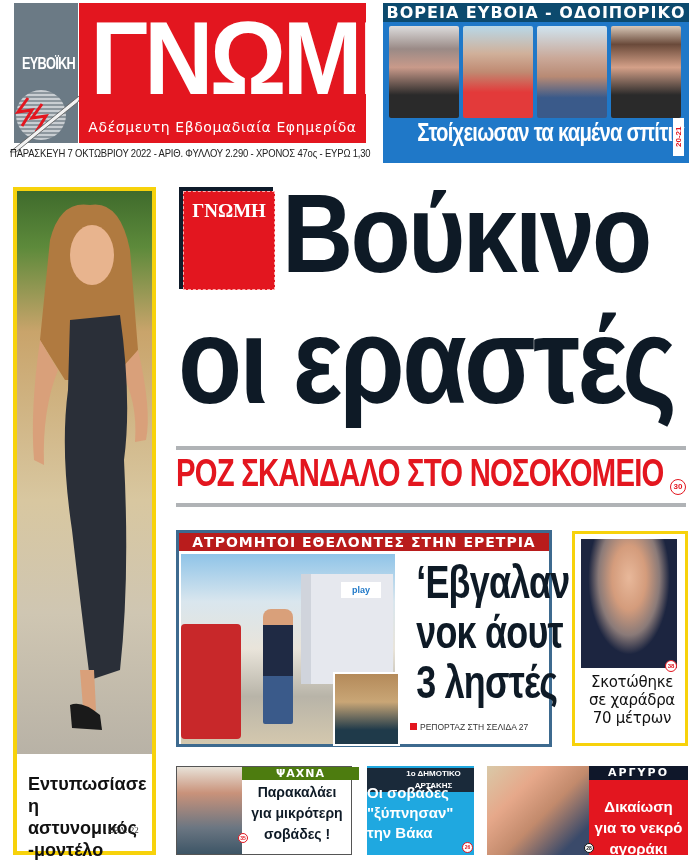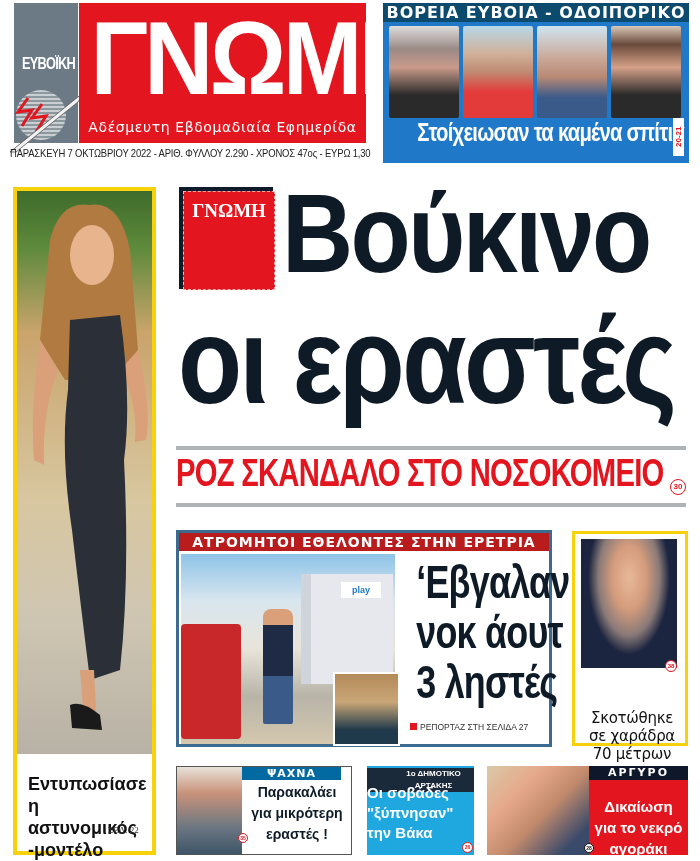--- a/index.html
+++ b/index.html
@@ -51,27 +51,27 @@
     background: linear-gradient(180deg, #8fc4e8 0%, #d9e6ee 25%, #e9e4da 50%, #b8b4a8 75%, #d4c8ae 100%); }
   #story-inset { left: 333px; top: 672px; width: 67px; height: 74px; border: 2px solid #fff; background: linear-gradient(180deg, #b48a5a 0%, #c9a676 40%, #1f3a4a 80%); }
   #story-title { left: 400px; top: 557px; width: 148px; text-align: center; font: bold 46px "Liberation Sans", sans-serif; color: #0e1a26; line-height: 50px; letter-spacing: -1px; transform: scaleX(0.78); transform-origin: center top; white-space: nowrap; }
   #story-ref { left: 420px; top: 722px; font: 8.5px "Liberation Sans", sans-serif; color: #333; }
   #story-ref-sq { left: 410px; top: 723px; width: 7px; height: 7px; background: #e3161f; }
 
   
   #death-box { left: 572px; top: 531px; width: 116px; height: 215px; border: 3px solid #f7d20b; background: #fff; }
   #death-photo { left: 581px; top: 539px; width: 96px; height: 129px; background: radial-gradient(ellipse at 50% 30%, #e8b89a 0%, #d49c7c 25%, #8a7a78 45%, #1c2540 60%, #1c2540 100%); }
   #death-page { left: 665px; top: 660px; width: 12px; height: 12px; border-radius: 50%; background: #fff; border: 1.5px solid #e3161f; color: #e3161f; font: bold 6px "Liberation Sans", sans-serif; text-align: center; line-height: 10px; }
-  #death-caption { left: 575px; top: 673px; width: 114px; text-align: center; font: 15px "DejaVu Sans", sans-serif; color: #111; line-height: 18px; letter-spacing: -0.3px; margin-top: 36px; }
+  #death-caption { left: 575px; top: 673px; width: 114px; text-align: center; font: 15px "DejaVu Sans", sans-serif; color: #111; line-height: 18px; letter-spacing: -0.3px; }
 
   
   .strip { top: 766px; height: 89px; border: 1px solid #555; background: #fff; }
   #psachna { left: 176px; width: 176px; }
   #psachna-photo { left: 177px; top: 767px; width: 65px; height: 87px; background: linear-gradient(180deg, #e8e2d8 0%, #c9927a 30%, #6b7682 70%, #3d5566 100%); }
-  #psachna-bar { left: 242px; top: 767px; width: 99px; height: 13px; background: #0369a1; color: #fff; font: bold 11px "DejaVu Sans", sans-serif; text-align: center; line-height: 13px; letter-spacing: 1px; }
+  #psachna-bar { left: 242px; top: 767px; width: 117px; height: 13px; background: #4d7c0f; color: #fff; font: bold 11px "DejaVu Sans", sans-serif; text-align: center; line-height: 13px; letter-spacing: 1px; }
   #psachna-text { left: 243px; top: 782px; width: 108px; text-align: center; font: bold 14px "Liberation Sans", sans-serif; color: #0e1a26; line-height: 21px; }
   #psachna-page { left: 238px; top: 833px; width: 10px; height: 10px; border-radius: 50%; background: #fff; border: 1px solid #e3161f; color: #e3161f; font: bold 5px "Liberation Sans", sans-serif; text-align: center; line-height: 8px; }
 
   #artaki { left: 367px; top: 766px; width: 107px; height: 89px; background: #1fa8e0; }
   #artaki-bar { left: 367px; top: 768px; width: 107px; font: bold 8px "Liberation Sans", sans-serif; color: #fff; text-align: center; background: #1a2a3a; line-height: 12px; padding-left: 26px; }
   #artaki-text { left: 367px; top: 783px; width: 107px; text-align: left; color: #fff; font: bold 15px "Liberation Sans", sans-serif; line-height: 20px; }
   #artaki-page { left: 462px; top: 842px; width: 11px; height: 11px; border-radius: 50%; background: #fff; border: 1px solid #e3161f; color: #e3161f; font: bold 5px "Liberation Sans", sans-serif; text-align: center; line-height: 9px; }
   #argyro-photo { left: 487px; top: 766px; width: 102px; height: 89px; background: linear-gradient(135deg, #d9c9a8 0%, #e6a88a 30%, #c28a6c 55%, #3a4a6a 85%); }
   #argyro-bar { left: 589px; top: 766px; width: 99px; height: 14px; background: #0f172a; color: #fff; font: bold 11px "DejaVu Sans", sans-serif; text-align: center; line-height: 14px; letter-spacing: 2px; }
   #argyro-red { left: 589px; top: 780px; width: 99px; height: 75px; background: #e3161f; }
@@ -153,21 +153,21 @@
   <div>σε χαράδρα</div>
   <div>70 μέτρων</div>
 </div>
 
 <div id="psachna" class="abs strip"></div>
 <div id="psachna-photo" class="abs"></div>
 <div id="psachna-bar" class="abs">ΨΑΧΝΑ</div>
 <div id="psachna-text" class="abs">
   <div>Παρακαλάει</div>
   <div>για μικρότερη</div>
-  <div>εραστές !</div>
+  <div>σοβάδες !</div>
 </div>
 <div id="psachna-page" class="abs">35</div>
 
 <div id="artaki" class="abs"></div>
 <div id="artaki-bar" class="abs">1ο ΔΗΜΟΤΙΚΟ ΑΡΤΑΚΗΣ</div>
 <div id="artaki-text" class="abs">
   <div>Οι σοβάδες</div>
   <div>"ξύπνησαν"</div>
   <div>την Βάκα</div>
 </div>

